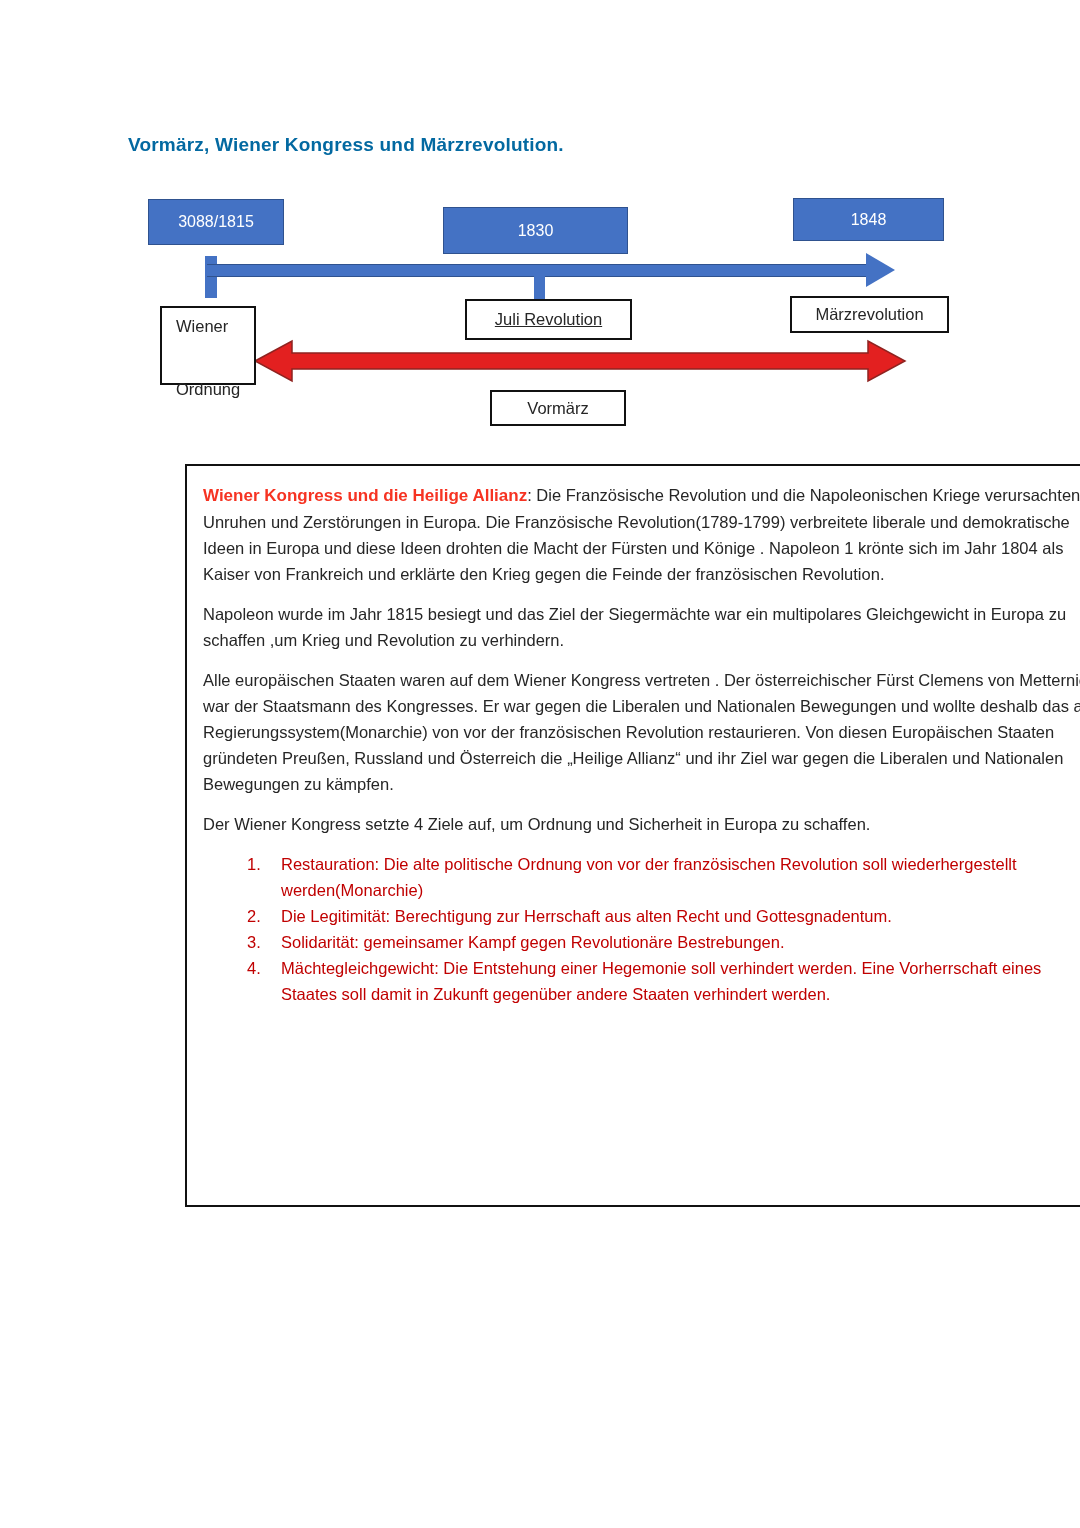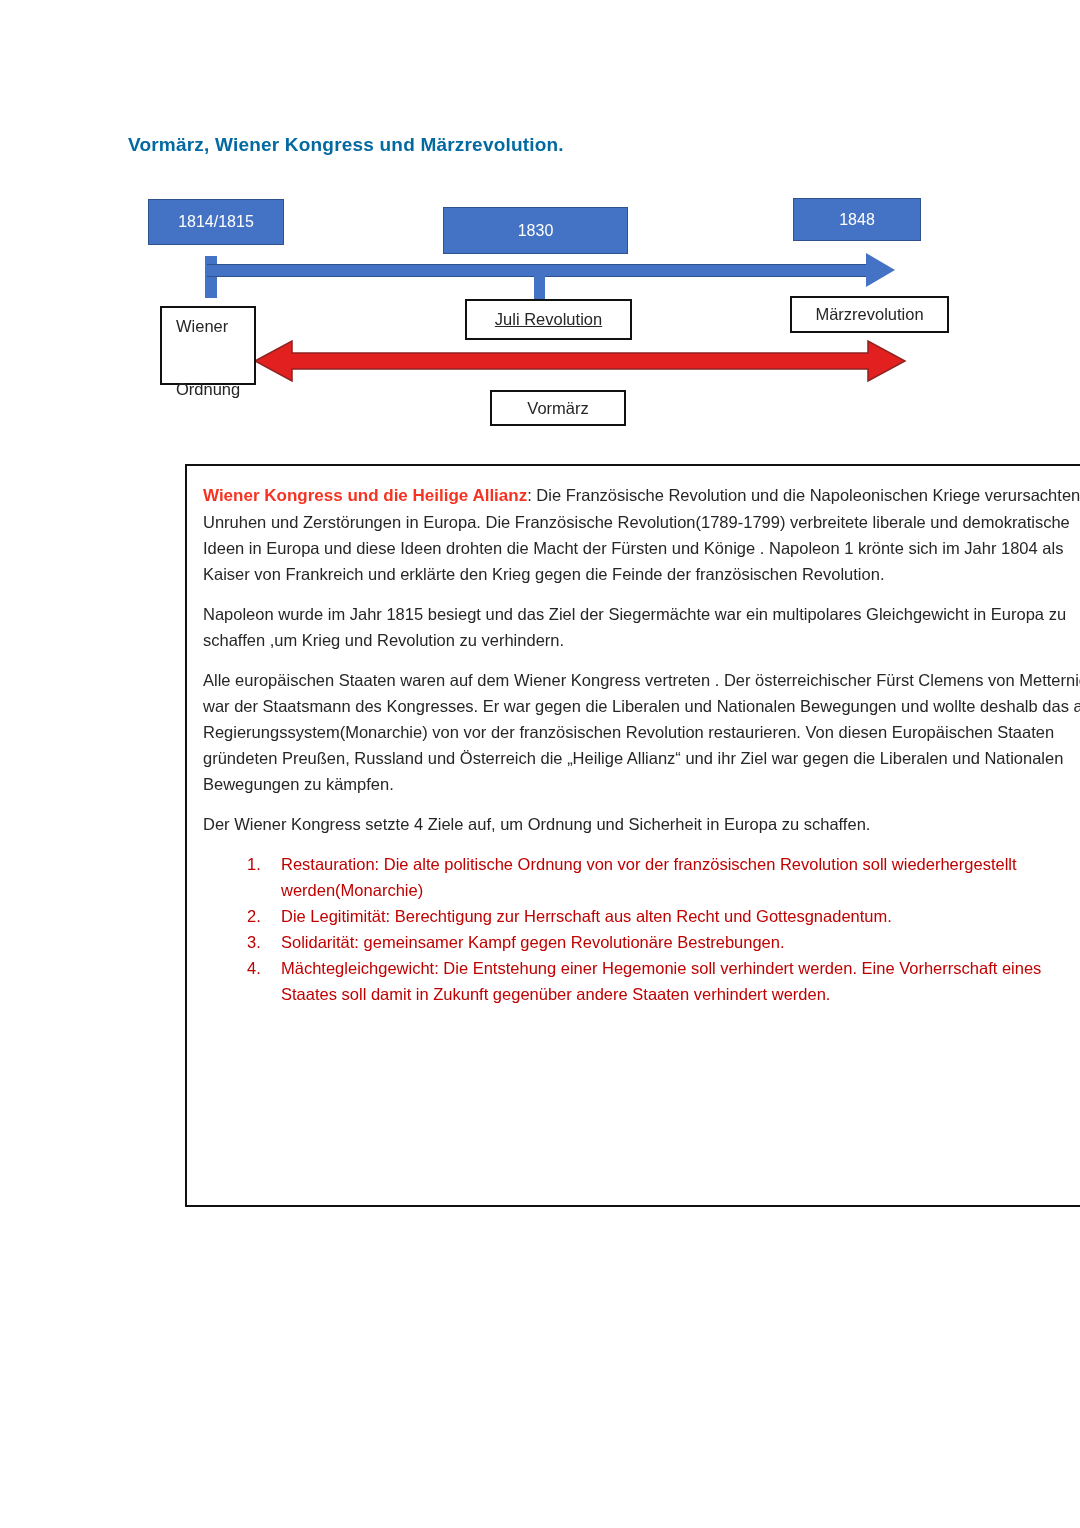--- a/index.html
+++ b/index.html
@@ -27,21 +27,21 @@
     background: var(--box-fill, #4472C4);
     border: 1px solid var(--box-border, #2F528F);
     color: #ffffff;
     font-size: 16px;
     display: flex;
     align-items: center;
     justify-content: center;
   }
   #year-1814 { left: 148px; top: 199px; width: 136px; height: 46px; }
   #year-1830 { left: 443px; top: 207px; width: 185px; height: 47px; }
-  #year-1848 { left: 793px; top: 198px; width: 128px; height: 43px; }
+  #year-1848 { left: 793px; top: 198px; width: 151px; height: 43px; }
 
   .blue-bar {
     position: absolute;
     left: 207px; top: 264px;
     width: 661px; height: 13px;
     background: var(--box-fill, #4472C4);
     border-top: 1px solid var(--box-border, #2F528F);
     border-bottom: 1px solid var(--box-border, #2F528F);
   }
   .blue-head {
@@ -120,21 +120,21 @@
 </style>
 </head>
 <body>
 
 <div id="page">
 
   <div class="page-title">Vormärz, Wiener Kongress und Märzrevolution.</div>
 
   <div>
     <div class="year-box" id="year-1814">
-      <span>1814/1815</span>
+      <span>3088/1815</span>
     </div>
     <div class="year-box" id="year-1830">
       <span>1830</span>
     </div>
     <div class="year-box" id="year-1848">
       <span>1848</span>
     </div>
 
     <div class="blue-tick-left"></div>
     <div class="blue-bar"></div>

